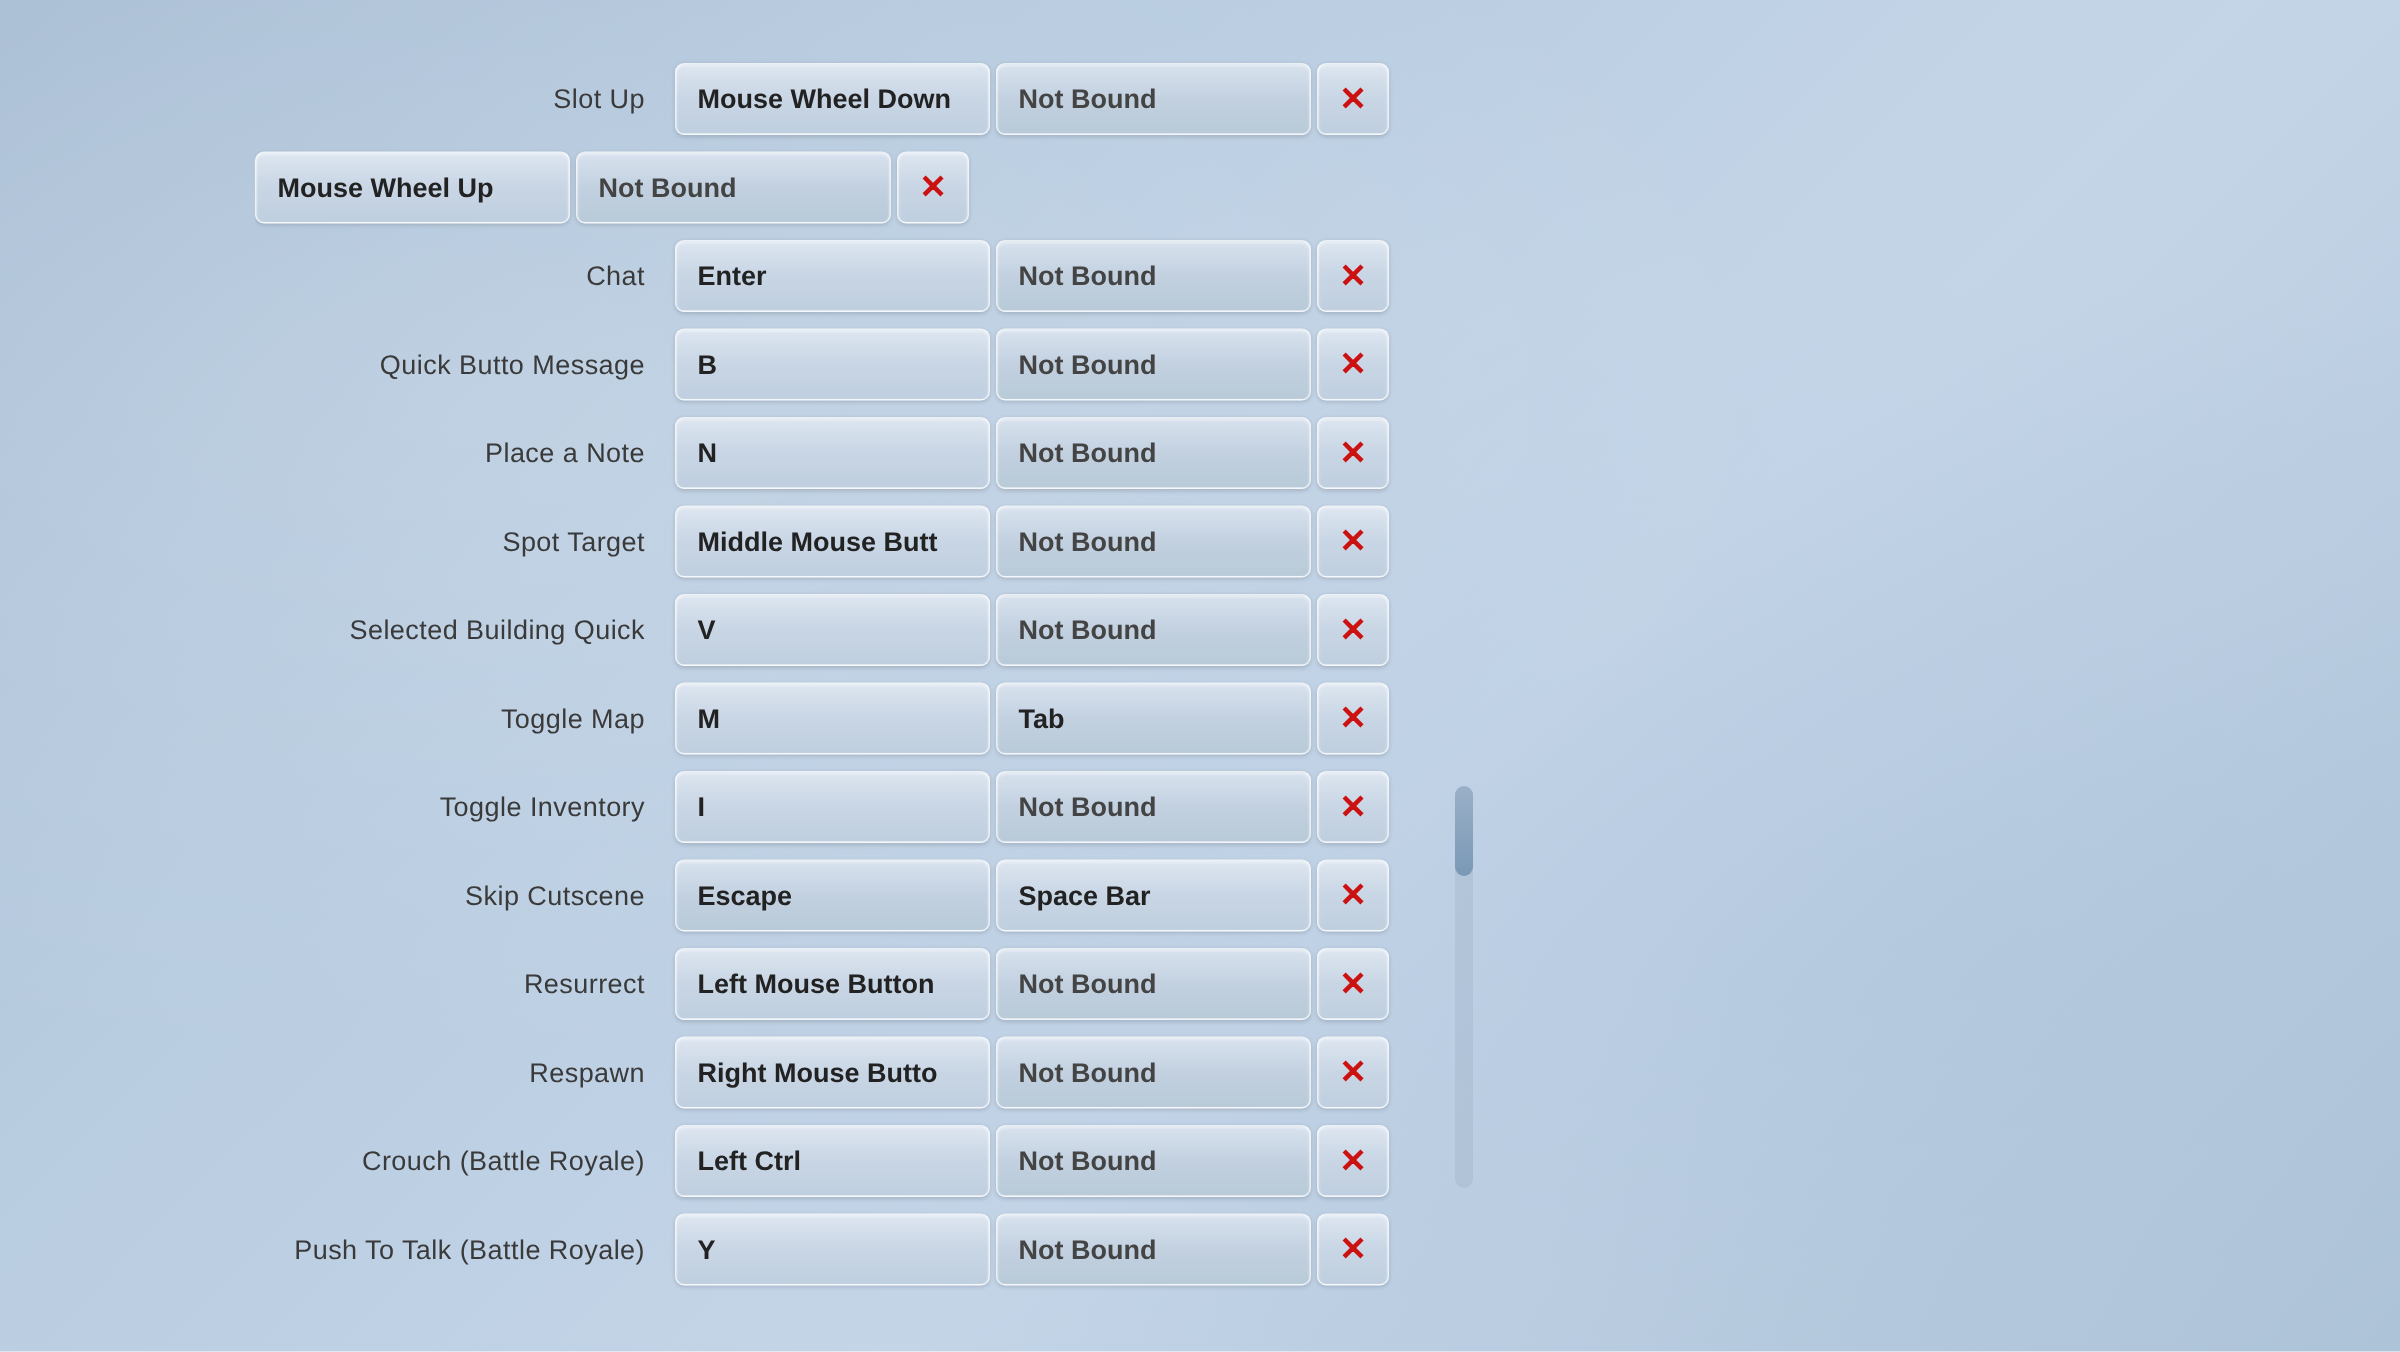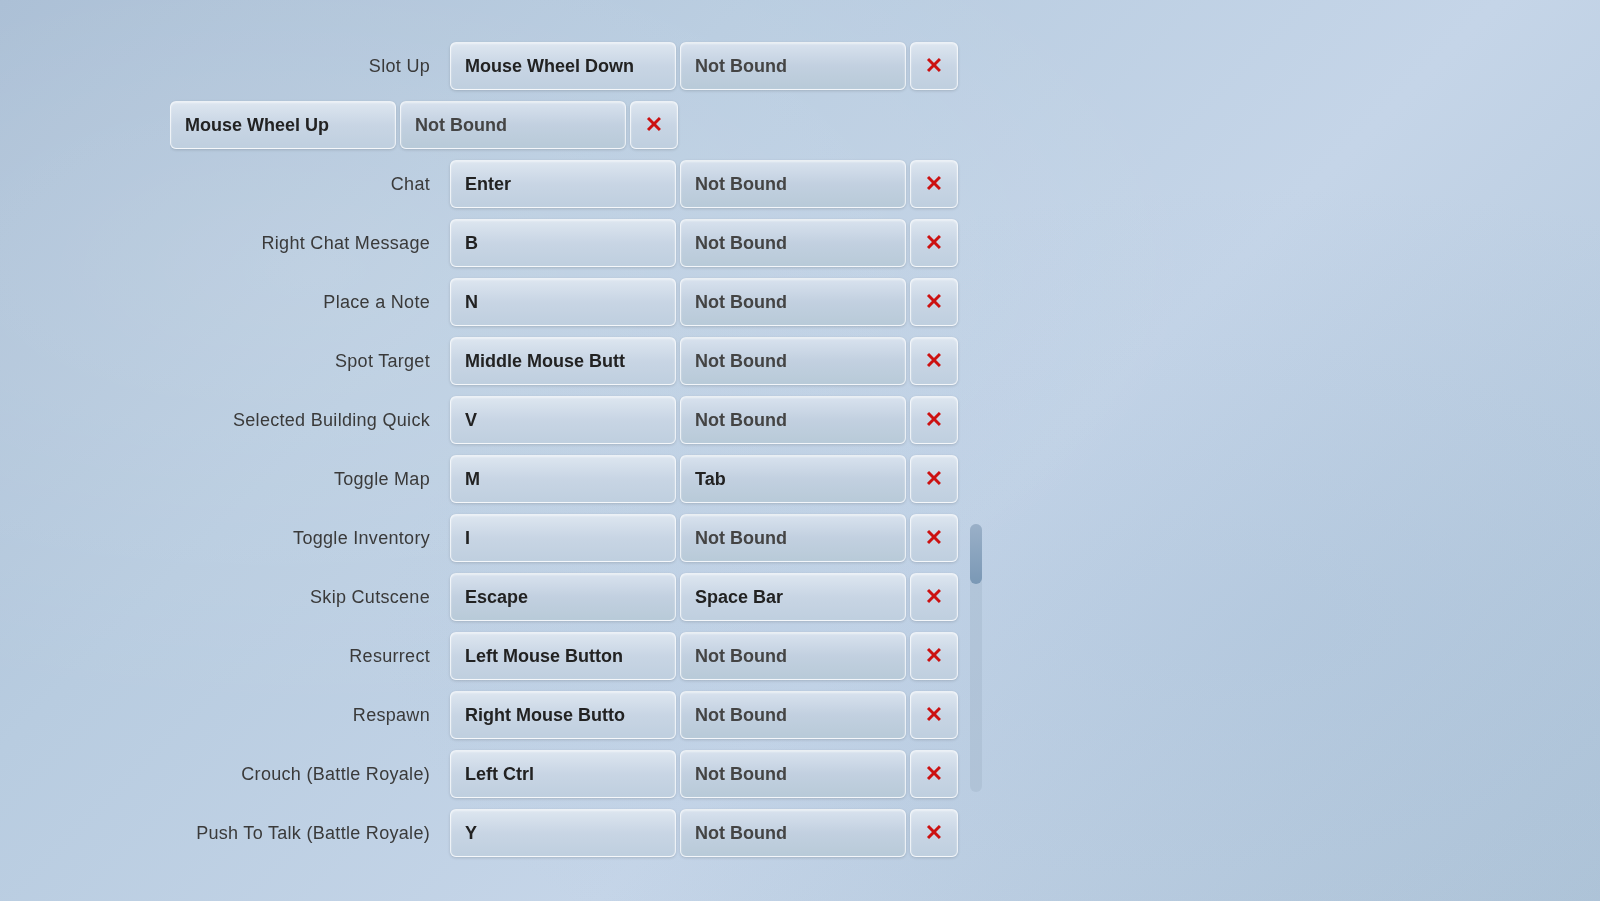--- a/index.html
+++ b/index.html
@@ -49,21 +49,21 @@
       text-align: right;
       padding-right: 20px;
       font-size: 18px;
       color: #3a3a3a;
       font-weight: 400;
       letter-spacing: 0.3px;
       flex-shrink: 0;
     }
 
     .binding-btn {
-      width: 226px;
+      width: 210px;
       height: 48px;
       background: linear-gradient(180deg, #dde6f0 0%, #c8d5e4 50%, #bfcfdf 100%);
       border: 1.5px solid rgba(255,255,255,0.7);
       border-radius: 6px;
       display: flex;
       align-items: center;
       padding: 0 14px;
       font-size: 18px;
       font-weight: 700;
       color: #222;
@@ -153,21 +153,21 @@
       <div class="action-label">Chat</div>
       <div class="binding-btn">Enter</div>
       <div class="binding-btn secondary">
         <span class="not-bound">Not Bound</span>
       </div>
       <div class="clear-btn">
         <span class="x-icon">✕</span>
       </div>
     </div>
     <div class="keybind-row">
-      <div class="action-label">Right Chat Message</div>
+      <div class="action-label">Quick Butto Message</div>
       <div class="binding-btn">B</div>
       <div class="binding-btn secondary">
         <span class="not-bound">Not Bound</span>
       </div>
       <div class="clear-btn">
         <span class="x-icon">✕</span>
       </div>
     </div>
     <div class="keybind-row">
       <div class="action-label">Place a Note</div>

